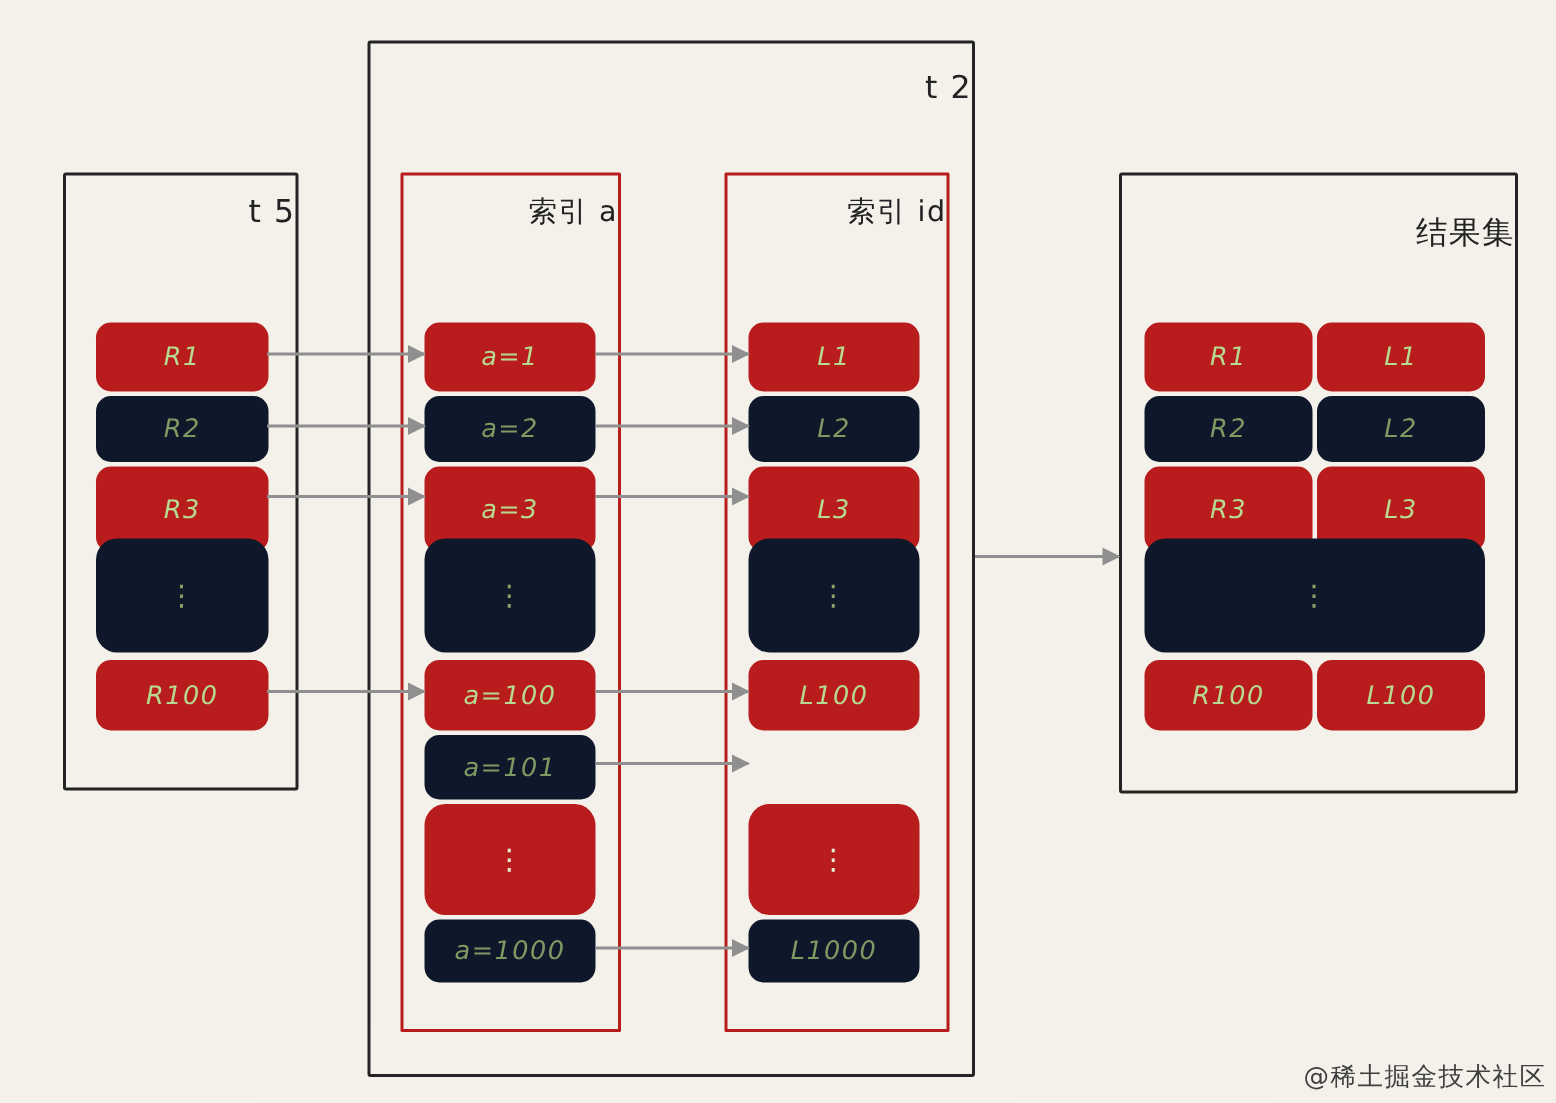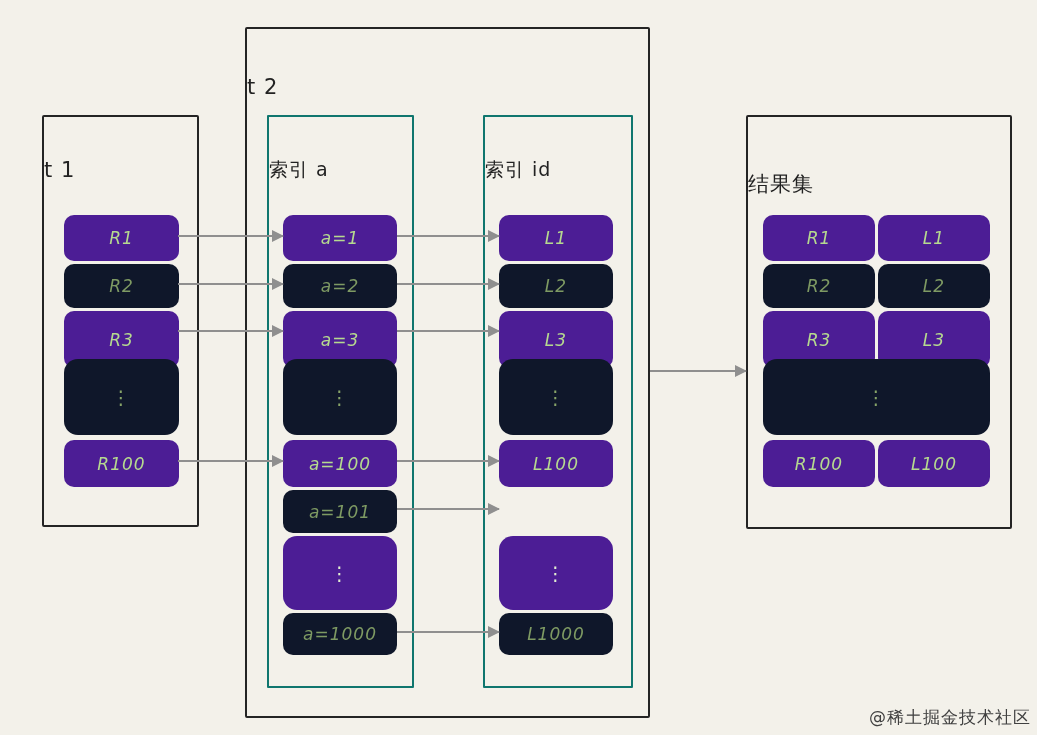--- a/index.html
+++ b/index.html
@@ -9,44 +9,43 @@
   }
   .canvas{
     position:relative;
     width:1037px;height:735px;
     background:#f3f1ea;
     overflow:hidden;
   }
   
   .box{position:absolute;box-sizing:border-box;}
   .outer{border:2px solid #242424;border-radius:2px;}
-  .inner{border:2px solid #0f766e;border-radius:1px;}
+  .inner{border:2px solid #b91c1c;border-radius:1px;}
 
   .box-title{
     position:absolute;left:0;width:100%;
-    text-align:left;
+    text-align:right;
     color:#222;
     font-size:21px;
     font-weight:500;
     letter-spacing:1px;
-    margin-top:29px;
   }
   .inner-title{font-size:19px;}
 
   
   .cell{
     position:absolute;
     box-sizing:border-box;
     border-radius:10px;
     display:flex;align-items:center;justify-content:center;
     font-size:17px;
     font-style:italic;
     letter-spacing:1px;
   }
-  .dark{background:#4c1d95;color:#b6da8f;}
+  .dark{background:#b91c1c;color:#b6da8f;}
   .light{background:#0f172a;color:#7e9a63;}
   .dots{border-radius:14px;font-style:normal;font-size:19px;line-height:1;}
   .dots.dark{color:#e2f0d0;}
   .dots.light{color:#88a569;}
 
   
   .rw1{top:98px;height:46px;}
   .rw2{top:147px;height:44px;}
   .rw3{top:194px;height:57px;}
   .rwD1{top:242px;height:76px;}
@@ -77,21 +76,21 @@
     position:absolute;right:6px;bottom:6px;
     font-size:17px;color:#404040;letter-spacing:1px;
   }
 </style>
 </head>
 <body>
 
 <div class="canvas">
 
   <div class="box outer" style="left:42px;top:115px;width:157px;height:412px;">
-    <div class="box-title" style="top:12px;">t 1</div>
+    <div class="box-title" style="top:12px;">t 5</div>
     <div class="cell dark  t1-col rw1">R1</div>
     <div class="cell light t1-col rw2">R2</div>
     <div class="cell dark  t1-col rw3">R3</div>
     <div class="cell light dots t1-col rwD1">⋮</div>
     <div class="cell dark  t1-col rw100">R100</div>
   </div>
 
   <div class="box outer" style="left:245px;top:27px;width:405px;height:691px;">
     <div class="box-title" style="top:17px;">t 2</div>
 

